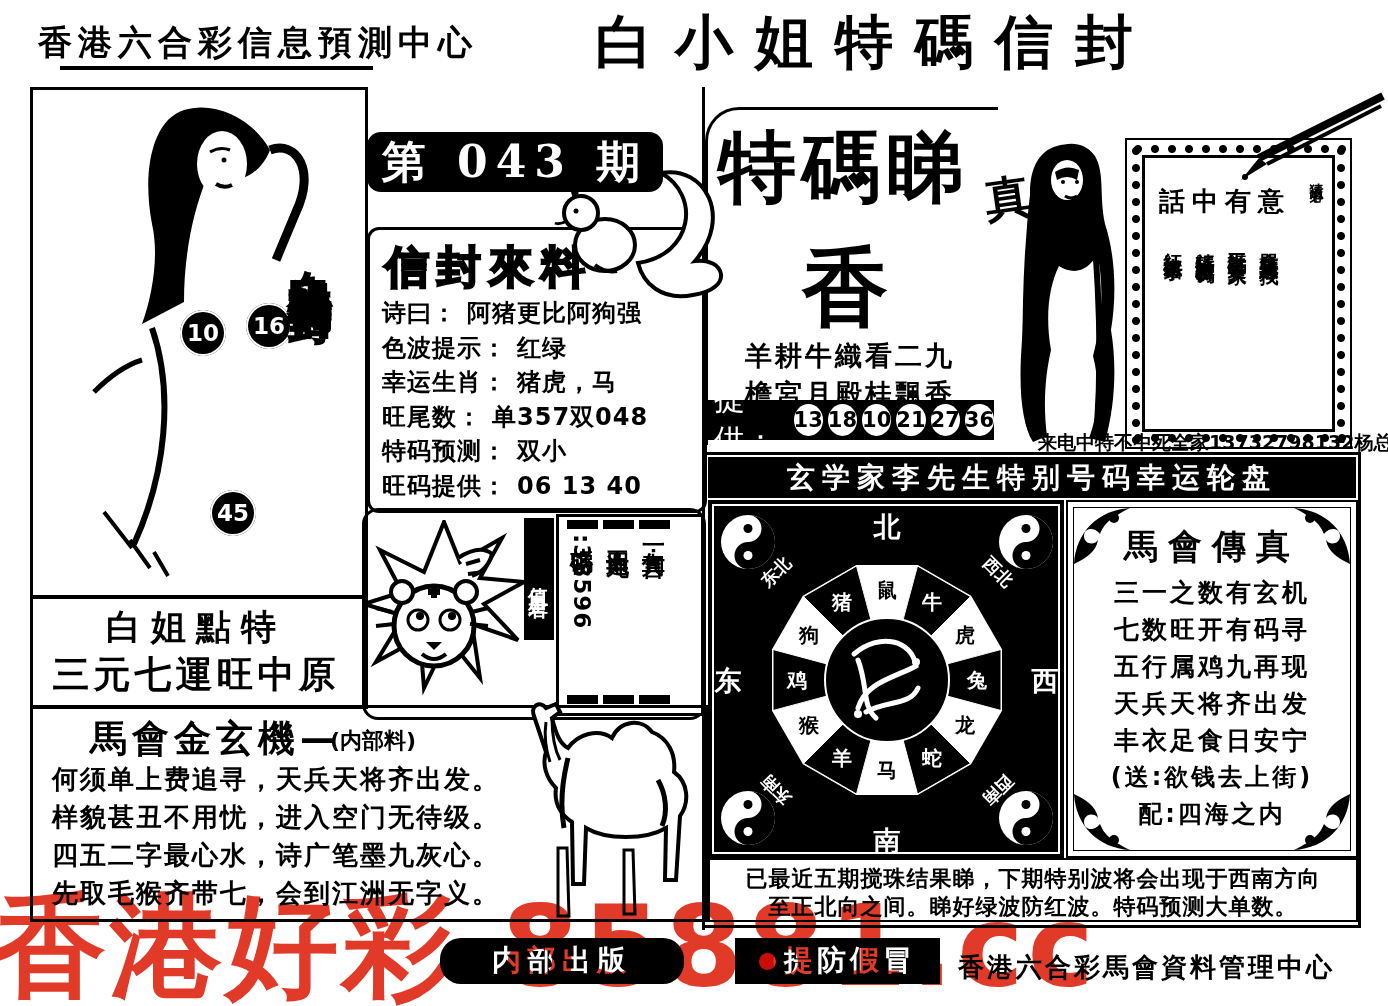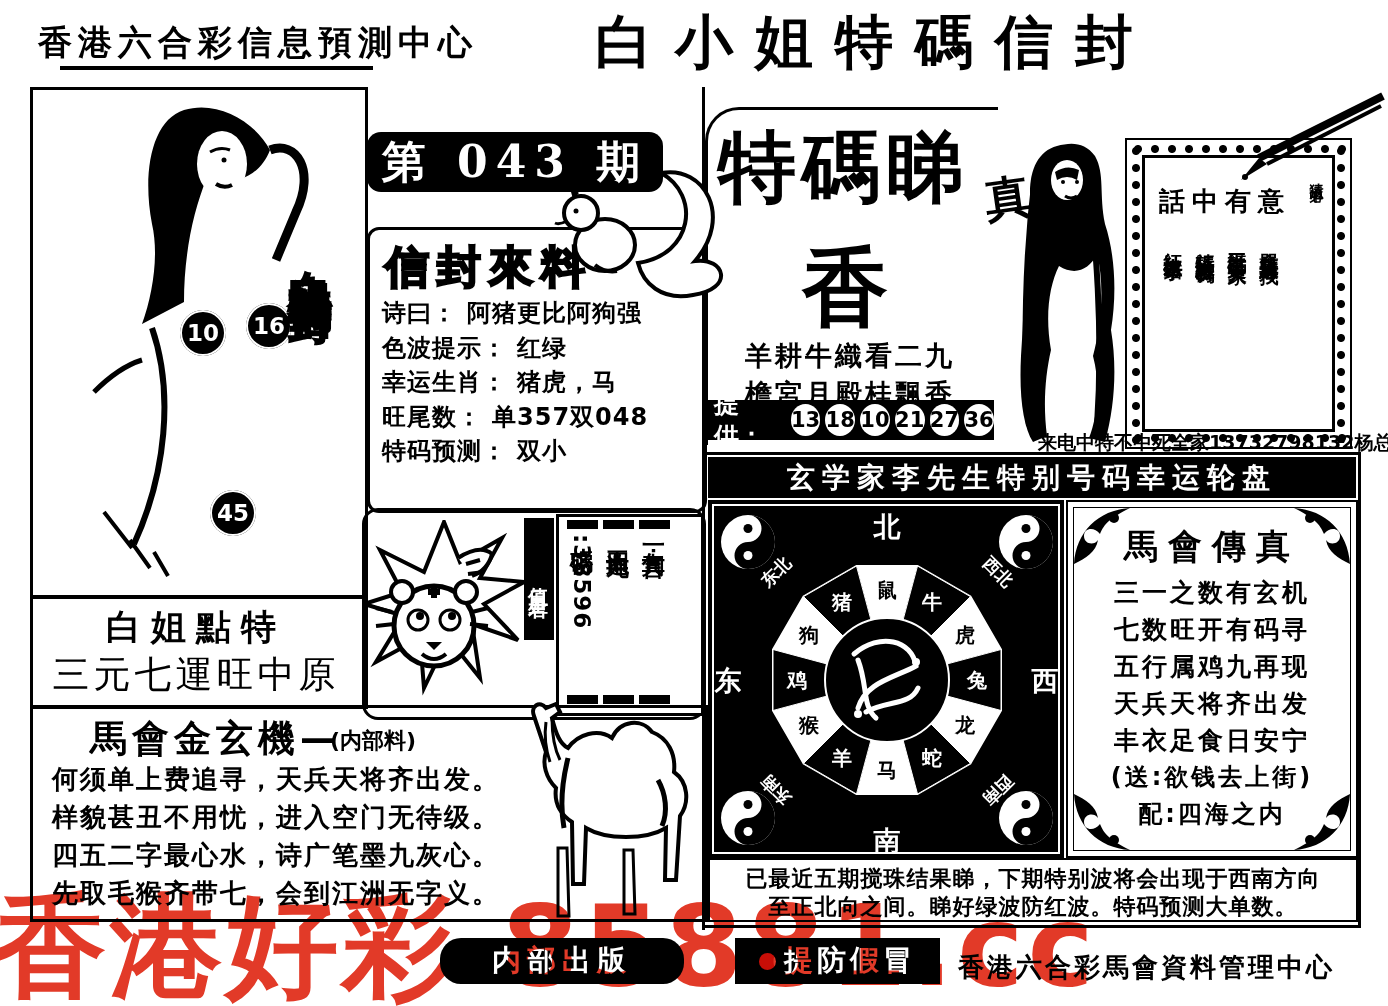--- a/index.html
+++ b/index.html
@@ -39,40 +39,40 @@
   .duty{left:524px;top:518px;width:30px;height:122px;background:#000;color:#fff;writing-mode:vertical-rl;
         font-size:20px;font-weight:700;letter-spacing:4px;display:flex;align-items:center;justify-content:center;}
   .truth-box{left:556px;top:514px;width:142px;height:196px;border:3px solid #000;background:#fff;}
   .truth-cols{left:562px;top:520px;height:184px;writing-mode:vertical-rl;}
   .t-col{margin:0 5px;border-top:9px solid #000;border-bottom:9px solid #000;padding:3px 0;
          font-size:23px;font-weight:900;letter-spacing:1px;}
 
   
   .baijie-box{left:30px;top:595px;width:332px;height:108px;border:3px solid #000;text-align:center;}
   .baijie1{left:30px;top:604px;width:332px;text-align:center;font-size:35px;font-weight:900;letter-spacing:10px;}
-  .baijie2{left:30px;top:650px;width:332px;text-align:center;font-size:37px;font-weight:400;letter-spacing:4px;}
+  .baijie2{left:30px;top:650px;width:332px;text-align:center;font-size:37px;font-weight:700;letter-spacing:4px;}
 
   
   .golden-box{left:30px;top:705px;width:672px;height:211px;border:3px solid #000;}
   .golden-title{left:90px;top:714px;font-size:37px;font-weight:900;letter-spacing:5px;}
   .golden-sub{left:330px;top:726px;font-size:22px;font-weight:700;}
   .golden-lines{left:52px;top:760px;}
   .golden-line{font-size:26px;font-weight:900;line-height:38px;letter-spacing:2px;white-space:nowrap;}
 
   
   .divider{left:702px;top:87px;width:3px;height:843px;background:#000;}
   .incense-frame{left:705px;top:107px;width:290px;height:335px;border-left:3px solid #000;border-top:3px solid #000;
                  border-radius:34px 0 0 0;}
   .inc-main{left:718px;top:116px;font-size:78px;font-weight:900;letter-spacing:6px;}
   .inc-side{left:985px;top:168px;font-size:46px;font-weight:700;transform:rotate(-8deg);}
   .inc-bottom{left:802px;top:230px;font-size:86px;font-weight:900;}
   .inc-verse1{left:708px;top:338px;width:284px;text-align:center;font-size:27px;font-weight:900;letter-spacing:3px;}
   .inc-verse2{left:708px;top:376px;width:284px;text-align:center;font-size:27px;font-weight:900;letter-spacing:3px;}
   .provide-bar{left:706px;top:400px;width:288px;height:40px;background:#000;display:flex;align-items:center;padding-left:8px;box-sizing:border-box;}
-  .provide-label{color:#fff;font-size:25px;font-weight:700;margin-right:2px;}
+  .provide-label{color:#fff;font-size:31px;font-weight:400;margin-right:2px;}
   .pnum{width:32px;height:32px;border-radius:50%;background:#fff;color:#000;font-size:21px;font-weight:900;
         display:flex;align-items:center;justify-content:center;margin-left:5px;}
 
   
   .stamp{left:1125px;top:138px;width:223px;height:307px;border:2px solid #000;background:#fff;}
   .dots-h{position:absolute;left:4px;right:4px;height:12px;
           background-image:radial-gradient(circle at 7px 6px,#000 3.5px,transparent 4.5px);
           background-size:17px 12px;background-repeat:repeat-x;}
   .dots-v{position:absolute;top:4px;bottom:4px;width:12px;
           background-image:radial-gradient(circle at 6px 7px,#000 3.5px,transparent 4.5px);
@@ -173,20 +173,24 @@
       <span>幸运生肖：</span>
       <span class="val">猪虎，马</span>
     </div>
     <div class="env-row">
       <span>旺尾数：</span>
       <span class="val">单357双048</span>
     </div>
     <div class="env-row">
       <span>特码预测：</span>
       <span class="val">双小</span>
+    </div>
+    <div class="env-row">
+      <span>旺码提供：</span>
+      <span class="val">06 13 40</span>
     </div>
   </div>
 
   <div class="abs truth-outline"></div>
   <svg class="abs art" style="left:362px;top:520px;" width="165" height="195" viewBox="0 0 165 195">
     <polygon points="82,2 98,42 140,18 118,58 162,62 122,84 156,120 110,104 118,158 86,118 62,168 58,118 14,142 42,96 2,84 40,72 18,30 62,52" fill="#fff" stroke="#000" stroke-width="4"></polygon>
     <path d="M96,38 q22,-14 34,-4 q-4,16 -20,22" fill="#fff" stroke="#000" stroke-width="4"></path>
     <path d="M104,44 l14,-4 M106,54 l16,-2" stroke="#000" stroke-width="4"></path>
     <circle cx="72" cy="106" r="40" fill="#fff" stroke="#000" stroke-width="5"></circle>
     <circle cx="40" cy="72" r="11" fill="#fff" stroke="#000" stroke-width="4"></circle>

